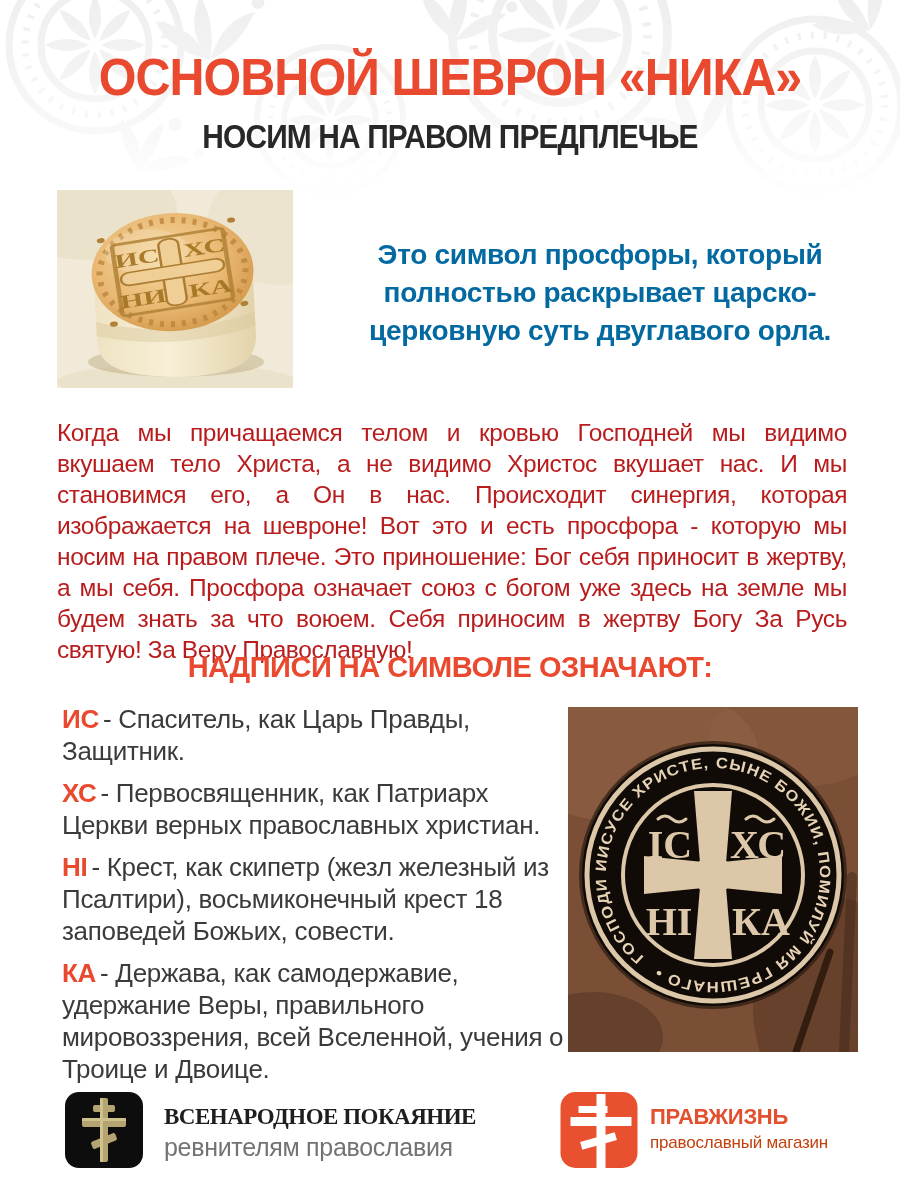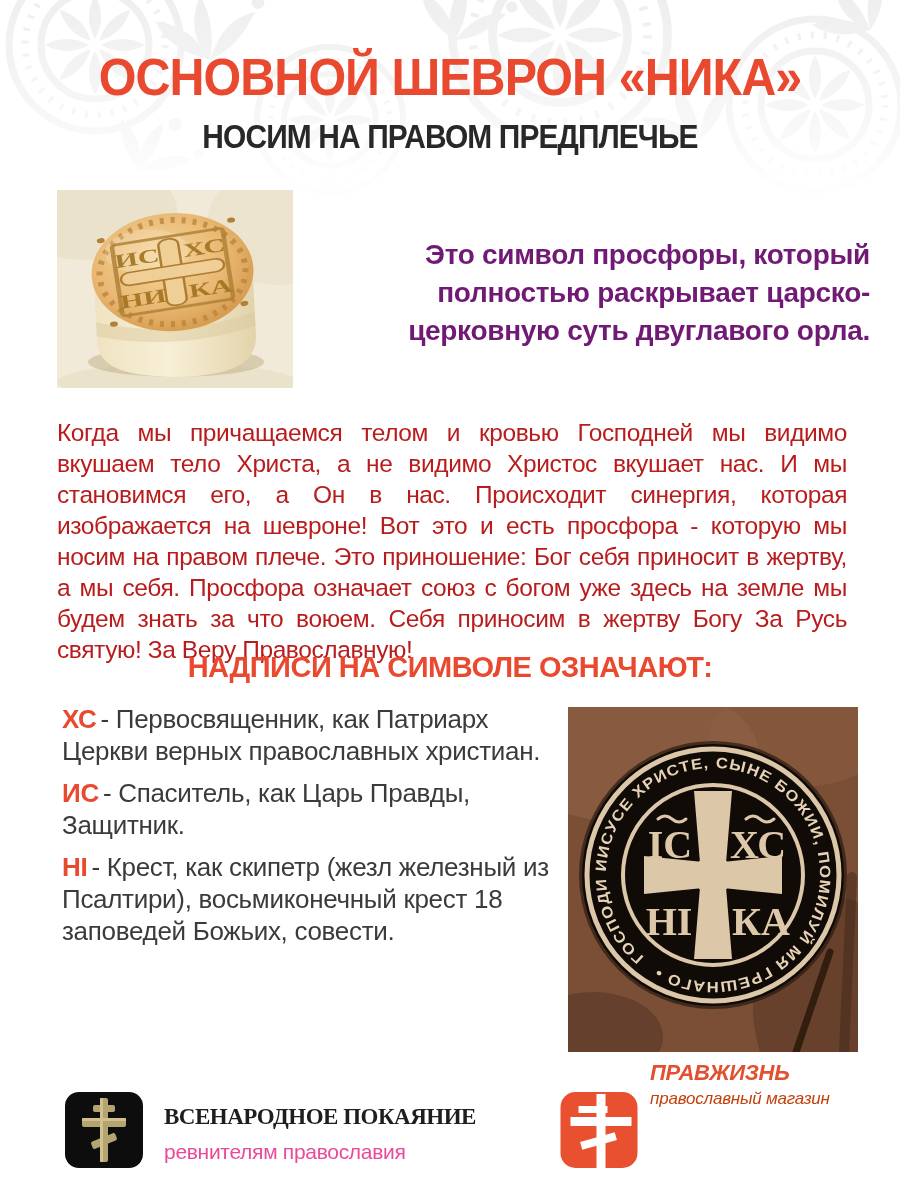--- a/index.html
+++ b/index.html
@@ -20,21 +20,21 @@
   }
   .h2{
     position:absolute;top:117px;left:0;width:900px;text-align:center;
     font-size:34px;font-weight:bold;color:#282828;letter-spacing:-1px;
     transform:scaleX(0.88);transform-origin:center;white-space:nowrap;
   }
   
   .prosphora-img{position:absolute;top:190px;left:57px;width:236px;height:198px;}
   .intro-text{
     position:absolute;top:236px;left:330px;width:540px;
-    font-size:28px;font-weight:bold;line-height:38px;color:#701a75;text-align:right;
+    font-size:28px;font-weight:bold;line-height:38px;color:#0369a1;text-align:center;
     letter-spacing:-0.3px;
   }
   
   .paragraph{
     position:absolute;top:392px;left:57px;width:790px;
     font-size:24.5px;line-height:31px;color:#b91c1c;text-align:justify;
     letter-spacing:-0.4px;
   }
   
   .symbols-heading{
@@ -43,23 +43,23 @@
   }
   .symbols-list{position:absolute;top:703px;left:62px;width:505px;}
   .symbol-item{font-size:26px;line-height:32px;color:#3b3b3b;margin-bottom:10px;letter-spacing:-0.3px;}
   .symbol-item .term{color:#e9492e;font-weight:bold;margin-right:4px;}
   .patch-img{position:absolute;top:707px;left:568px;width:290px;height:345px;}
   
   .logo-box{position:absolute;width:78px;height:76px;}
   .logo-left{top:1092px;left:65px;}
   .logo-right{top:1092px;left:560px;}
   .footer-text-left{position:absolute;top:1104px;left:164px;}
-  .footer-text-right{position:absolute;top:1060px;left:650px;font-style:italic;}
+  .footer-text-right{position:absolute;top:1104px;left:650px;}
   .ft-title{font-size:23px;font-weight:bold;color:#1e1e1e;letter-spacing:-0.5px;white-space:nowrap;font-family:Liberation Serif, serif;}
-  .ft-sub{font-size:21px;color:#ec4899;margin-top:10px;letter-spacing:-0.3px;white-space:nowrap;}
+  .ft-sub{font-size:25px;color:#737373;margin-top:3px;letter-spacing:-0.3px;white-space:nowrap;}
   .ft-title-r{font-size:22px;font-weight:bold;color:#e2502f;letter-spacing:-0.3px;white-space:nowrap;}
   .ft-sub-r{font-size:17px;color:#c2410c;margin-top:3px;letter-spacing:-0.2px;white-space:nowrap;}
   svg{display:block;}
 </style>
 </head>
 <body>
 
 <div id="page">
 
   <svg class="ornaments" width="900" height="230" viewBox="0 0 900 230" aria-hidden="true">
@@ -148,27 +148,30 @@
   </svg>
 
   <div class="intro-text">Это символ просфоры, который полностью раскрывает царско-церковную суть двуглавого орла.</div>
 
   <p class="paragraph">Когда мы причащаемся телом и кровью Господней мы видимо вкушаем тело Христа, а не видимо Христос вкушает нас. И мы становимся его, а Он в нас. Происходит синергия, которая изображается на шевроне! Вот это и есть просфора - которую мы носим на правом плече. Это приношение: Бог себя приносит в жертву, а мы себя. Просфора означает союз с богом уже здесь на земле мы будем знать за что воюем. Себя приносим в жертву Богу За Русь святую! За Веру Православную!</p>
 
   <div class="symbols-heading">НАДПИСИ НА СИМВОЛЕ ОЗНАЧАЮТ:</div>
 
   <div class="symbols-list">
     <div class="symbol-item">
+      <span class="term">ИС</span><span>- Спаситель, как Царь Правды, Защитник.</span>
+    </div>
+    <div class="symbol-item">
       <span class="term">ХС</span><span>- Первосвященник, как Патриарх Церкви верных православных христиан.</span>
     </div>
     <div class="symbol-item">
-      <span class="term">ИС</span><span>- Спаситель, как Царь Правды, Защитник.</span>
-    </div>
-    <div class="symbol-item">
       <span class="term">НІ</span><span>- Крест, как скипетр (жезл железный из Псалтири), восьмиконечный крест 18 заповедей Божьих, совести.</span>
+    </div>
+    <div class="symbol-item">
+      <span class="term">КА</span><span>- Держава, как самодержавие, удержание Веры, правильного мировоззрения, всей Вселенной, учения о Троице и Двоице.</span>
     </div>
   </div>
 
   <svg class="patch-img" width="290" height="345" viewBox="0 0 290 345">
     <rect x="0" y="0" width="290" height="345" fill="#7a4f36"></rect>
     <ellipse cx="60" cy="45" rx="130" ry="70" fill="#95684a" opacity="0.5"></ellipse>
     <ellipse cx="230" cy="30" rx="90" ry="50" fill="#8d6044" opacity="0.5"></ellipse>
     <ellipse cx="265" cy="300" rx="80" ry="110" fill="#5c3926" opacity="0.6"></ellipse>
     <ellipse cx="25" cy="330" rx="70" ry="45" fill="#503122" opacity="0.5"></ellipse>
     <path d="M 262 245 L 228 345" stroke="#261409" stroke-width="7" stroke-linecap="round" opacity="0.8" fill="none"></path>

